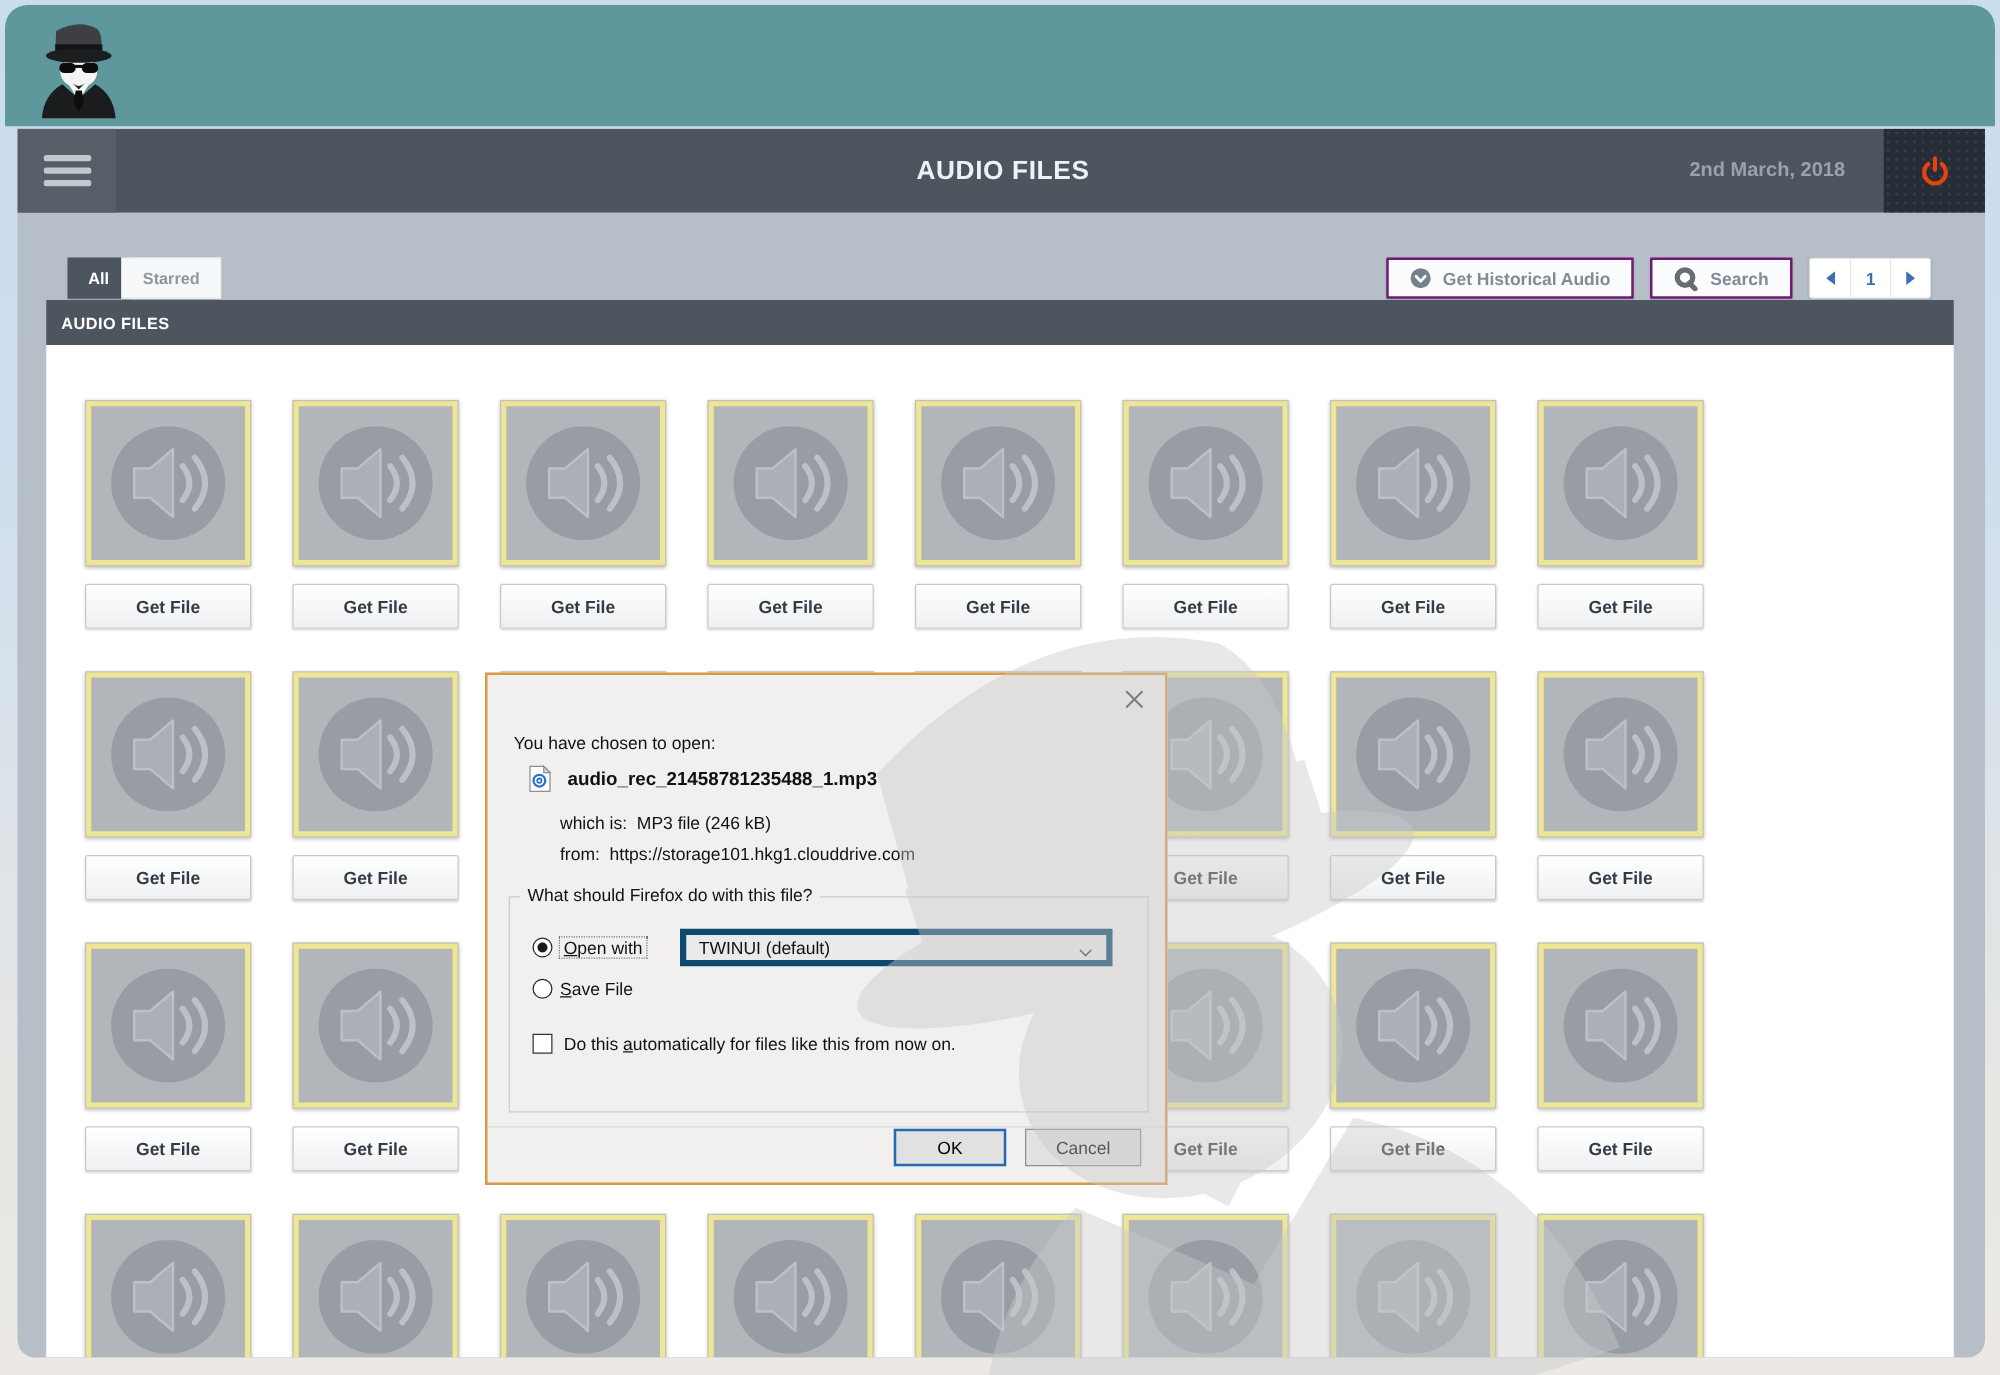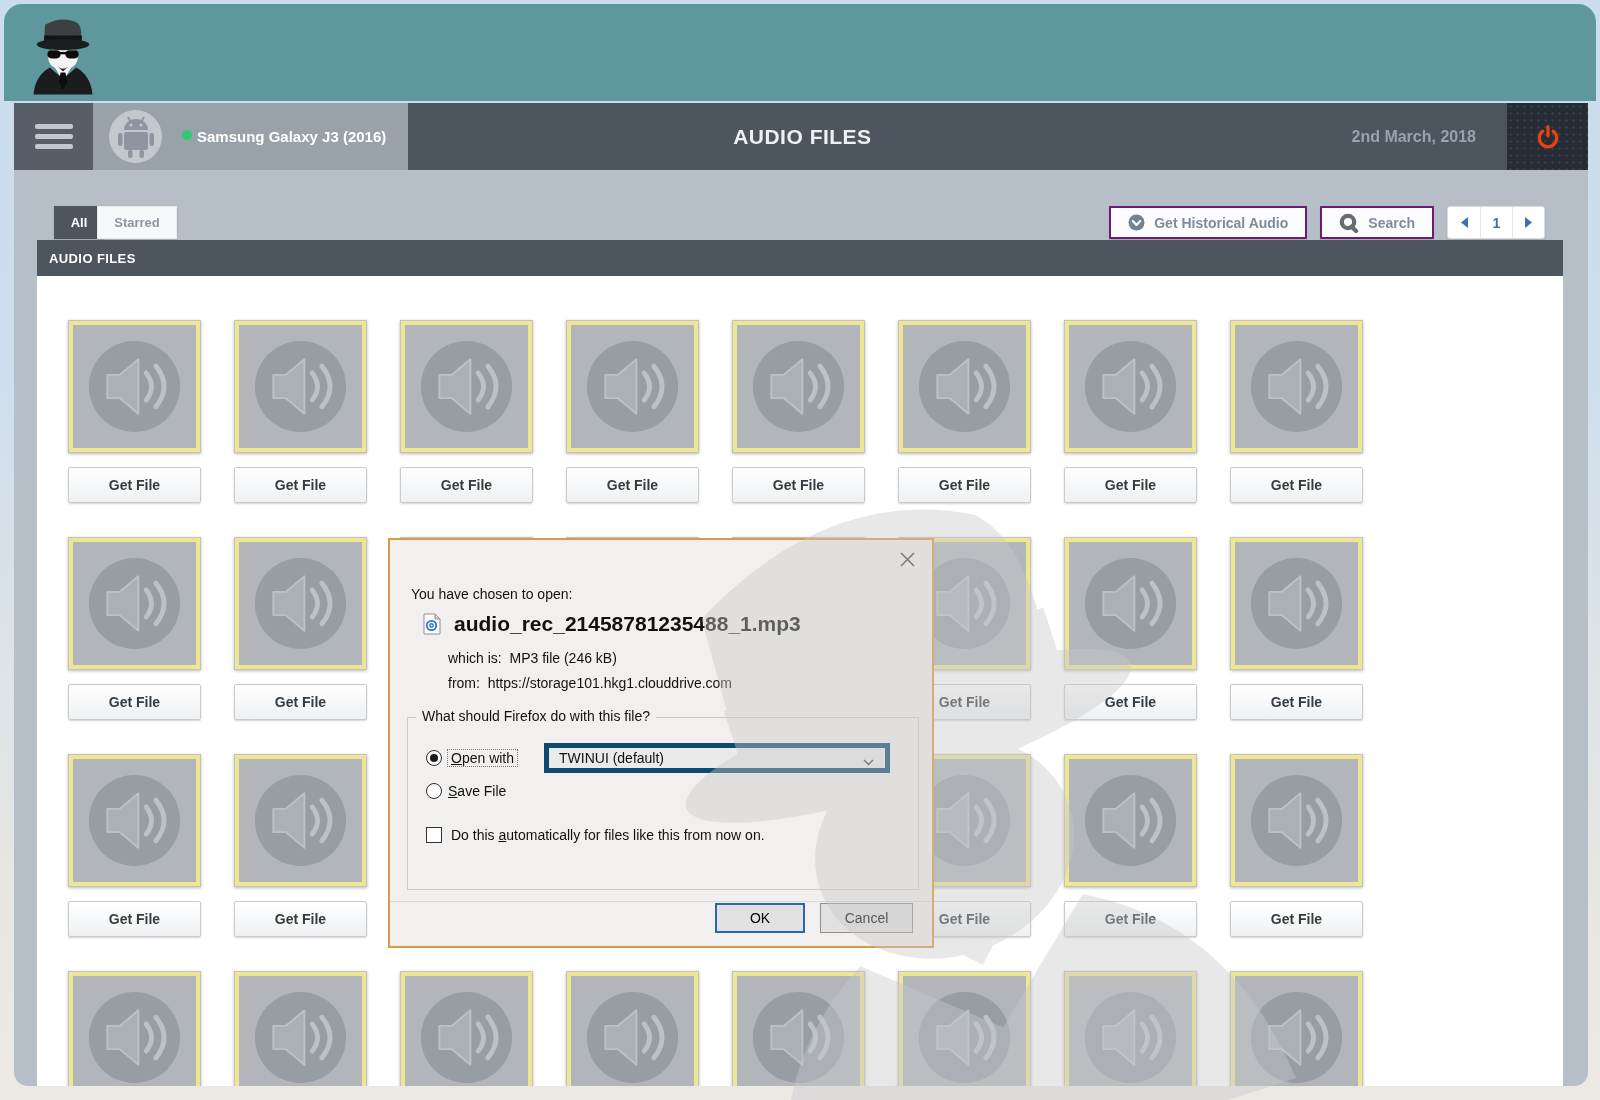--- a/index.html
+++ b/index.html
@@ -42,21 +42,21 @@
   .cell{width:133px;}
   .thumb{width:133px;height:133px;border:1px solid #c2c2c2;background:#ede692;padding:4px;box-shadow:0 1px 3px rgba(0,0,0,.28);cursor:pointer;}
   .thumb .inner{width:100%;height:100%;background:#b2b6bb;display:flex;align-items:center;justify-content:center;}
   .getfile{margin-top:14px;width:133px;height:36px;background:linear-gradient(#ffffff,#eef0f2);border:1px solid #c7cbd0;border-radius:2px;color:#343b42;font-size:14px;font-weight:bold;display:flex;align-items:center;justify-content:center;cursor:pointer;box-shadow:0 1px 2px rgba(0,0,0,.18);}
   
   .dialog{position:absolute;left:388px;top:538px;width:546px;height:410px;background:#f1f0ee;border:2px solid #d79b44;z-index:10;font-size:14px;color:#111;}
   .dlg-title{position:absolute;left:10px;top:12px;width:372px;height:30px;background:#ffffff;display:flex;align-items:center;padding-left:11px;font-size:13.5px;color:#2b2b2b;white-space:nowrap;}
   .dlg-close{position:absolute;right:12px;top:6px;width:26px;height:26px;display:flex;align-items:center;justify-content:center;cursor:pointer;}
   .dlg-chosen{position:absolute;left:21px;top:46px;}
   .dlg-filerow{position:absolute;left:33px;top:72px;display:flex;align-items:center;gap:13px;}
-  .dlg-filename{font-weight:bold;font-size:21px;}
+  .dlg-filename{font-weight:bold;font-size:15px;}
   .dlg-which{position:absolute;left:58px;top:110px;}
   .dlg-from{position:absolute;left:58px;top:135px;}
   .dlg-group{position:absolute;left:17px;top:177px;width:512px;height:173px;border:1px solid #cfccc8;}
   .dlg-legend{position:absolute;left:8px;top:-10px;background:#f1f0ee;padding:0 6px;}
   .radio{position:absolute;width:16px;height:16px;border:1px solid #2b2b2b;border-radius:50%;background:#fff;cursor:pointer;}
   .radio.checked::after{content:"";position:absolute;left:3px;top:3px;width:8px;height:8px;border-radius:50%;background:#1a1a1a;}
   .r1{left:36px;top:210px;} .r2{left:36px;top:243px;}
   .lbl-openwith{position:absolute;left:58px;top:210px;outline:1px dotted #777;padding:0 3px;line-height:16px;cursor:pointer;}
   .lbl-save{position:absolute;left:58px;top:243px;line-height:16px;cursor:pointer;}
   .u{text-decoration:underline;}
@@ -90,42 +90,20 @@
 </div>
 
 <div class="window">
 
   <div class="header">
     <div class="burger">
         <i></i>
         <i></i>
         <i></i>
       </div>
-    <div class="device">
-      <div class="avatar">
-        <svg width="40" height="44" viewBox="0 0 40 44">
-          <g fill="#8d95a0">
-            <path d="M8 15 a12 11 0 0 1 24 0 z"></path>
-            <rect x="8" y="17" width="24" height="18" rx="2"></rect>
-            <rect x="2" y="18" width="4.5" height="13" rx="2.2"></rect>
-            <rect x="33.5" y="18" width="4.5" height="13" rx="2.2"></rect>
-            <rect x="12" y="35" width="4.5" height="8" rx="2"></rect>
-            <rect x="23.5" y="35" width="4.5" height="8" rx="2"></rect>
-          </g>
-          <line x1="12" y1="2" x2="15" y2="7" stroke="#8d95a0" stroke-width="2"></line>
-          <line x1="28" y1="2" x2="25" y2="7" stroke="#8d95a0" stroke-width="2"></line>
-          <circle cx="15" cy="10" r="1.6" fill="#c3c8cf"></circle>
-          <circle cx="25" cy="10" r="1.6" fill="#c3c8cf"></circle>
-        </svg>
-      </div>
-      <div class="dev-label">
-        <span class="dot"></span>
-        <span class="dev-name">Samsung Galaxy J3 (2016)</span>
-      </div>
-    </div>
     <div class="hdr-title">AUDIO FILES</div>
     <div class="hdr-date">2nd March, 2018</div>
     <div class="power">
       <svg width="26" height="26" viewBox="0 0 24 24">
         <path d="M7.2 6.6 a8 8 0 1 0 9.6 0" fill="none" stroke="#e8430f" stroke-width="3" stroke-linecap="round"></path>
         <line x1="12" y1="2.5" x2="12" y2="11" stroke="#e8430f" stroke-width="3" stroke-linecap="round"></line>
       </svg>
     </div>
   </div>
 

